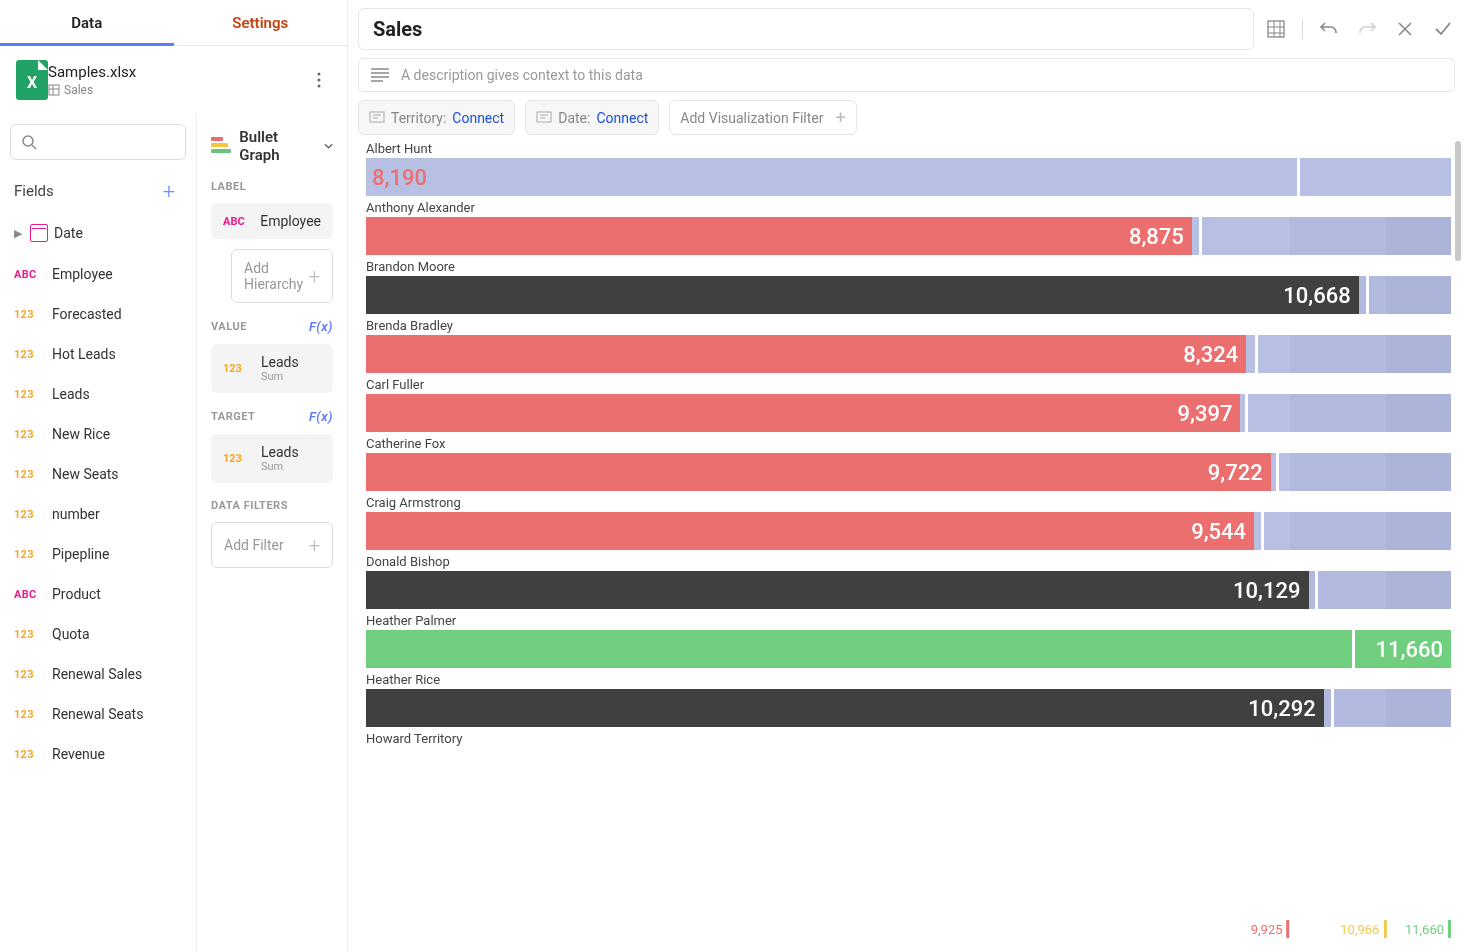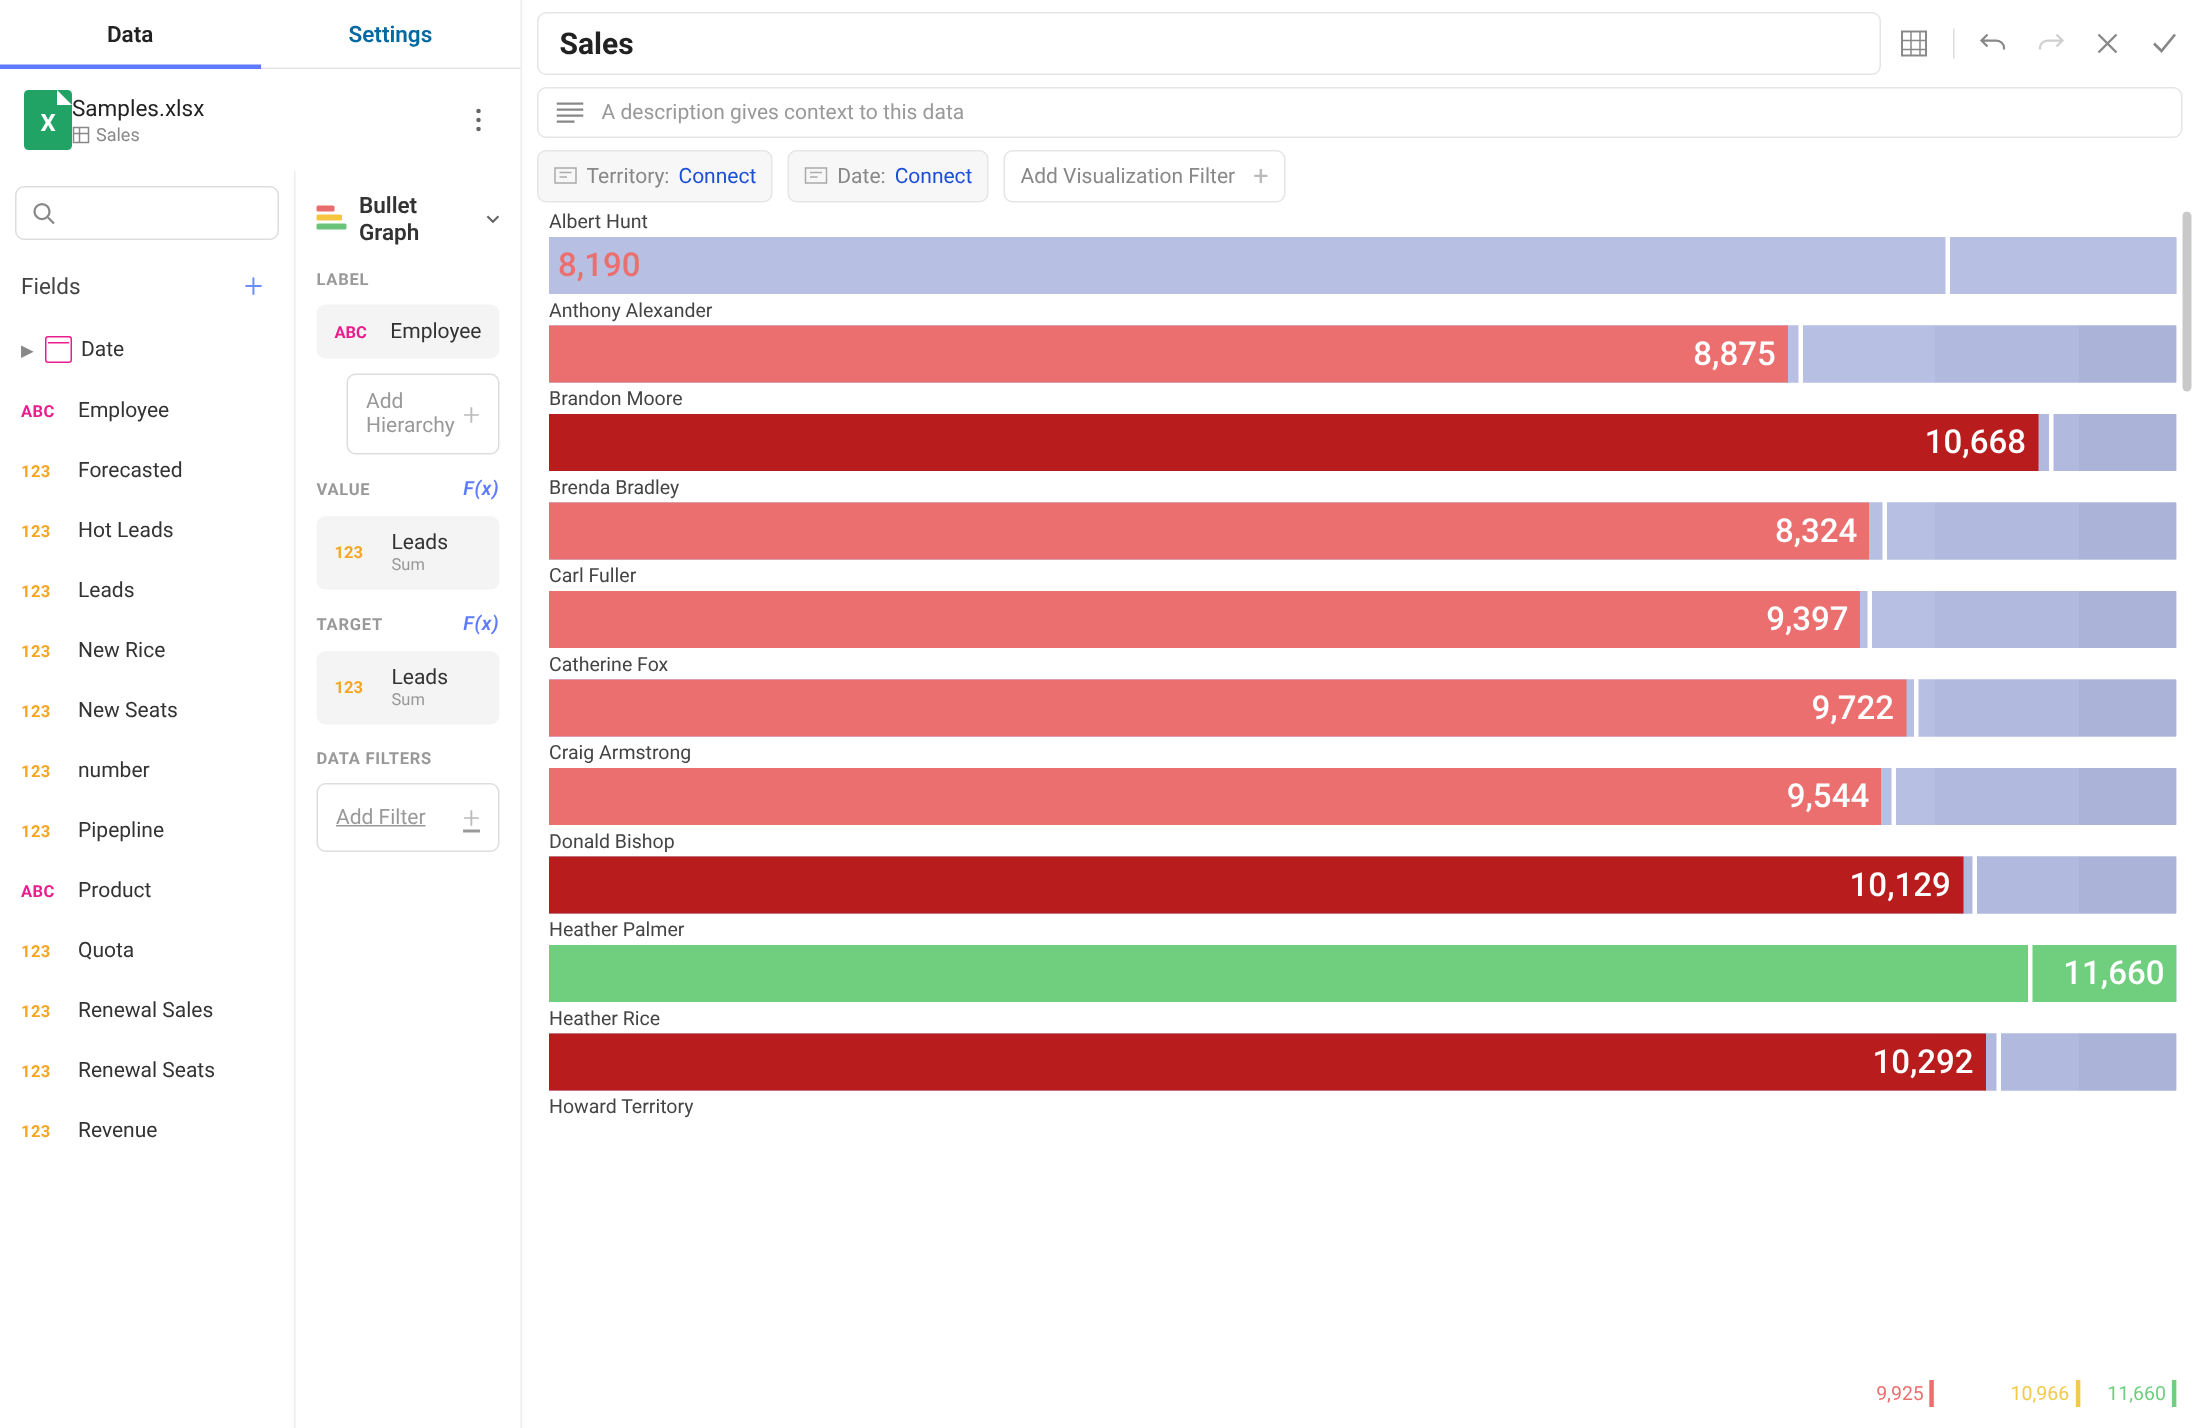--- a/index.html
+++ b/index.html
@@ -1,21 +1,21 @@
 <!DOCTYPE html>
 <html><head>
 <meta charset="utf-8">
 <style>
   * { box-sizing: border-box; margin: 0; padding: 0; font-family: -apple-system, BlinkMacSystemFont, "Segoe UI", Roboto, sans-serif; }
   html, body { width: 1465px; height: 952px; overflow: hidden; background: #fff; color: #333; }
   .app { display: flex; width: 100%; height: 100%; }
   
   .left { width: 348px; display: flex; flex-direction: column; border-right: 1px solid #eee; }
   .tabs { display: flex; height: 46px; border-bottom: 1px solid #e5e5e5; }
-  .tab { flex: 1; display: flex; align-items: center; justify-content: center; font-size: 15px; font-weight: 600; color: #0369a1; cursor: pointer; position: relative; }
+  .tab { flex: 1; display: flex; align-items: center; justify-content: center; font-size: 15px; font-weight: 600; color: #c2410c; cursor: pointer; position: relative; }
   .tab.active { color: #222; }
   .tab.active::after { content: ""; position: absolute; left: 0; right: 0; bottom: -1px; height: 3px; background: #5e7bff; }
   .datasource-row { display: flex; align-items: center; padding: 14px 16px; }
   .xlsx-icon { width: 32px; height: 40px; background: #21a366; border-radius: 3px; position: relative; }
   .xlsx-icon::before { content: ""; position: absolute; top: 0; right: 0; width: 10px; height: 10px; background: #fff; clip-path: polygon(0 0, 100% 100%, 0 100%); }
   .xlsx-icon::after { content: "X"; position: absolute; left: 50%; top: 55%; transform: translate(-50%,-50%); color: #fff; font-weight: 700; font-size: 16px; }
   .ds-text .ds-title { font-size: 15px; color: #222; }
   .ds-text .ds-sub { font-size: 12px; color: #888; display: flex; align-items: center; gap: 4px; margin-top: 2px; }
   .ds-more { margin-left: auto; width: 24px; height: 24px; display: flex; align-items: center; justify-content: center; color: #666; cursor: pointer; }
   .left-body { display: flex; flex: 1; min-height: 0; }
@@ -40,21 +40,21 @@
   .viz-swatch span:nth-child(1){background:#e96d6d;width:60%;}
   .viz-swatch span:nth-child(2){background:#f5c542;width:85%;}
   .viz-swatch span:nth-child(3){background:#6cc47a;width:100%;}
   .section-label { font-size: 11px; font-weight: 700; letter-spacing: 0.5px; color: #999; margin-top: 6px; display: flex; align-items: center; }
   .section-label .fx { margin-left: auto; color: #5e7bff; font-style: italic; font-weight: 600; cursor: pointer; font-size: 13px; }
   .field-chip { background: #f4f4f5; border-radius: 6px; padding: 10px 12px; display: flex; align-items: center; gap: 10px; font-size: 14px; }
   .field-chip .ftype { width: 28px; font-size: 11px; font-weight: 700; color: #f5a623; }
   .field-chip .ftype.abc { color: #e91e8c; }
   .field-chip .sub { font-size: 11px; color: #999; display:block; }
   .add-box { border: 1px solid #ddd; border-radius: 6px; padding: 10px 12px; display: flex; align-items: center; color: #999; font-size: 14px; margin-left: 20px; }
-  .add-box.full { margin-left: 0; text-decoration: underline; }
+  .add-box.full { margin-left: 0; }
   .add-box .plus-sm { margin-left: auto; color: #bbb; font-size: 20px; font-weight: 300; }
   
   .main { flex: 1; display: flex; flex-direction: column; min-width: 0; }
   .main-top { padding: 8px 10px 6px 10px; display: flex; flex-direction: column; gap: 8px; }
   .title-row { display: flex; align-items: center; gap: 10px; }
   .title-input { flex: 1; border: 1px solid #e5e5e5; border-radius: 6px; padding: 8px 14px; font-size: 20px; font-weight: 700; color: #222; }
   .toolbar { display: flex; align-items: center; gap: 14px; color: #888; }
   .toolbar .tb { width: 24px; height: 24px; display: flex; align-items: center; justify-content: center; cursor: pointer; }
   .desc-row { border: 1px solid #e5e5e5; border-radius: 6px; padding: 8px 12px; display: flex; align-items: center; gap: 12px; color: #999; font-size: 14px; }
   .filter-row { display: flex; gap: 10px; }
@@ -64,21 +64,21 @@
   .filter-add .plus-sm { color: #bbb; margin-left: 6px; font-size: 18px; }
   
   .chart-wrap { flex: 1; overflow: hidden; padding: 0 10px 0 18px; position: relative; }
   .chart-scroll { position: absolute; inset: 0 14px 38px 18px; overflow: hidden; }
   .bullet-row { margin-bottom: 4px; }
   .bullet-label { font-size: 13px; color: #444; margin-bottom: 2px; }
   .bullet-bar { position: relative; height: 38px; background: #b7bfe3; border-radius: 1px; }
   .bullet-seg { position: absolute; top:0; bottom:0; left:0; }
   .bullet-fill { position: absolute; top:0; bottom:0; left:0; display: flex; align-items:center; justify-content:flex-end; padding-right:8px; color:#fff; font-size:22px; font-weight:500; }
   .bullet-fill.red { background:#ec6f6f; }
-  .bullet-fill.yellow { background:#b91c1c; }
+  .bullet-fill.yellow { background:#404040; }
   .bullet-fill.green { background:#6fcf7f; }
   .bullet-fill .val-left { position:absolute; left:6px; color:#ec6f6f; }
   .bullet-tick { position:absolute; top:-2px; bottom:-2px; width:3px; background:#fff; }
   .legend-row { position:absolute; left:18px; right:14px; bottom:8px; height:24px; font-size:13px; }
   .legend-item { position:absolute; top:0; display:flex; align-items:center; gap:4px; }
   .legend-tick { width:3px; height:18px; }
   
   .sbar { position:absolute; right:4px; top:0; width:6px; height:120px; background:#c9c9c9; border-radius:3px; }
   svg { display:block; }
 </style>

